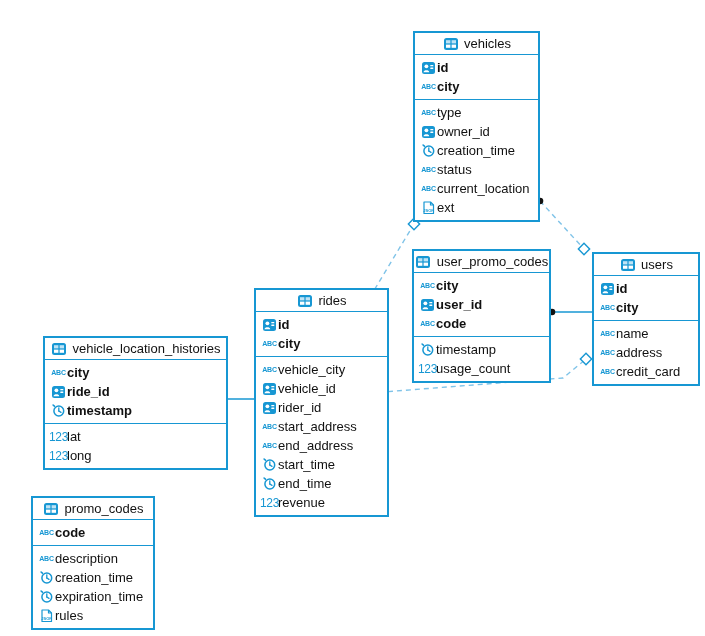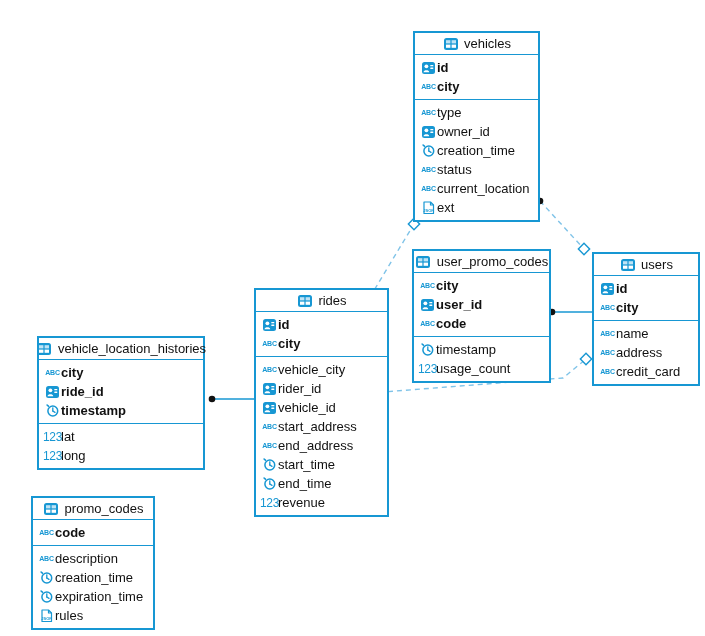--- a/index.html
+++ b/index.html
@@ -284,33 +284,33 @@
           <div class="row">
             <span class="cicon">
               <svg width="13" height="12" viewBox="0 0 13 12">
                 <rect x="0" y="0" width="13" height="12" rx="2.5" fill="#1797d3"></rect>
                 <circle cx="4.4" cy="4.3" r="1.9" fill="#ffffff"></circle>
                 <path d="M1.6 10.2 C1.6 7.7 7.2 7.7 7.2 10.2 Z" fill="#ffffff"></path>
                 <rect x="8.2" y="3" width="3.2" height="1.3" rx="0.6" fill="#ffffff"></rect>
                 <rect x="8.2" y="5.6" width="3.2" height="1.3" rx="0.6" fill="#ffffff"></rect>
               </svg>
             </span>
+            <span class="clabel">vehicle_id</span>
+          </div>
+          <div class="row">
+            <span class="cicon">
+              <svg width="13" height="12" viewBox="0 0 13 12">
+                <rect x="0" y="0" width="13" height="12" rx="2.5" fill="#1797d3"></rect>
+                <circle cx="4.4" cy="4.3" r="1.9" fill="#ffffff"></circle>
+                <path d="M1.6 10.2 C1.6 7.7 7.2 7.7 7.2 10.2 Z" fill="#ffffff"></path>
+                <rect x="8.2" y="3" width="3.2" height="1.3" rx="0.6" fill="#ffffff"></rect>
+                <rect x="8.2" y="5.6" width="3.2" height="1.3" rx="0.6" fill="#ffffff"></rect>
+              </svg>
+            </span>
             <span class="clabel">rider_id</span>
-          </div>
-          <div class="row">
-            <span class="cicon">
-              <svg width="13" height="12" viewBox="0 0 13 12">
-                <rect x="0" y="0" width="13" height="12" rx="2.5" fill="#1797d3"></rect>
-                <circle cx="4.4" cy="4.3" r="1.9" fill="#ffffff"></circle>
-                <path d="M1.6 10.2 C1.6 7.7 7.2 7.7 7.2 10.2 Z" fill="#ffffff"></path>
-                <rect x="8.2" y="3" width="3.2" height="1.3" rx="0.6" fill="#ffffff"></rect>
-                <rect x="8.2" y="5.6" width="3.2" height="1.3" rx="0.6" fill="#ffffff"></rect>
-              </svg>
-            </span>
-            <span class="clabel">vehicle_id</span>
           </div>
           <div class="row">
             <span class="cicon abc">ABC</span>
             <span class="clabel">start_address</span>
           </div>
           <div class="row">
             <span class="cicon abc">ABC</span>
             <span class="clabel">end_address</span>
           </div>
           <div class="row">
@@ -334,21 +334,21 @@
               </svg>
             </span>
             <span class="clabel">end_time</span>
           </div>
           <div class="row">
             <span class="cicon num">123</span>
             <span class="clabel">revenue</span>
           </div>
         </div>
       </div>
-      <div class="tbl" style="left: 37px; top: 336px; width: 168px;">
+      <div class="tbl" style="left: 43px; top: 336px; width: 185px;">
         <div class="tbl-header">
           <span class="cicon">
             <svg width="14" height="12" viewBox="0 0 14 12">
               <rect x="0" y="0" width="14" height="12" rx="2.5" fill="#1797d3"></rect>
               <rect x="2" y="2.2" width="4.4" height="3.2" fill="#bfe3f5"></rect>
               <rect x="7.6" y="2.2" width="4.4" height="3.2" fill="#bfe3f5"></rect>
               <rect x="2" y="6.6" width="4.4" height="3.2" fill="#ffffff"></rect>
               <rect x="7.6" y="6.6" width="4.4" height="3.2" fill="#ffffff"></rect>
             </svg>
           </span>

